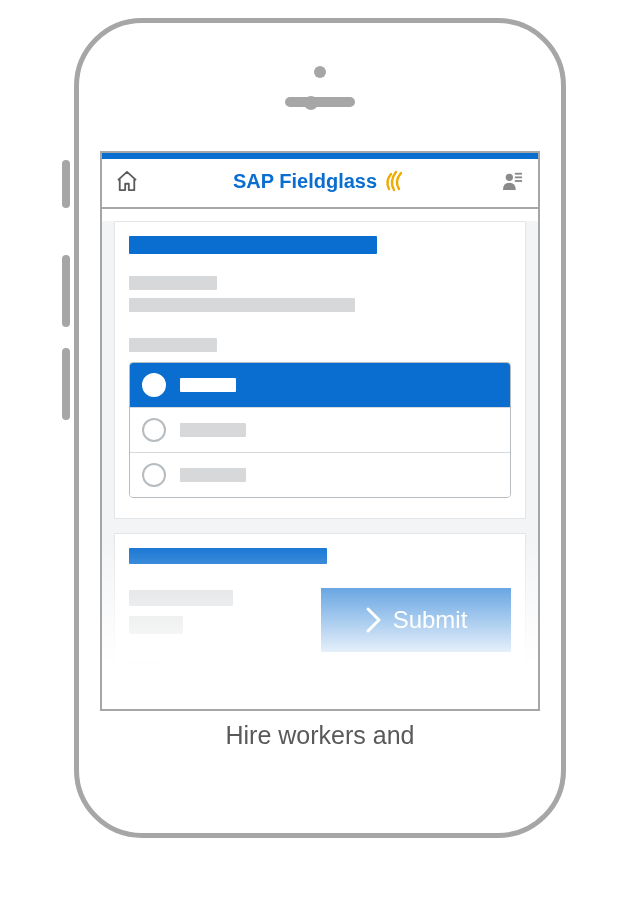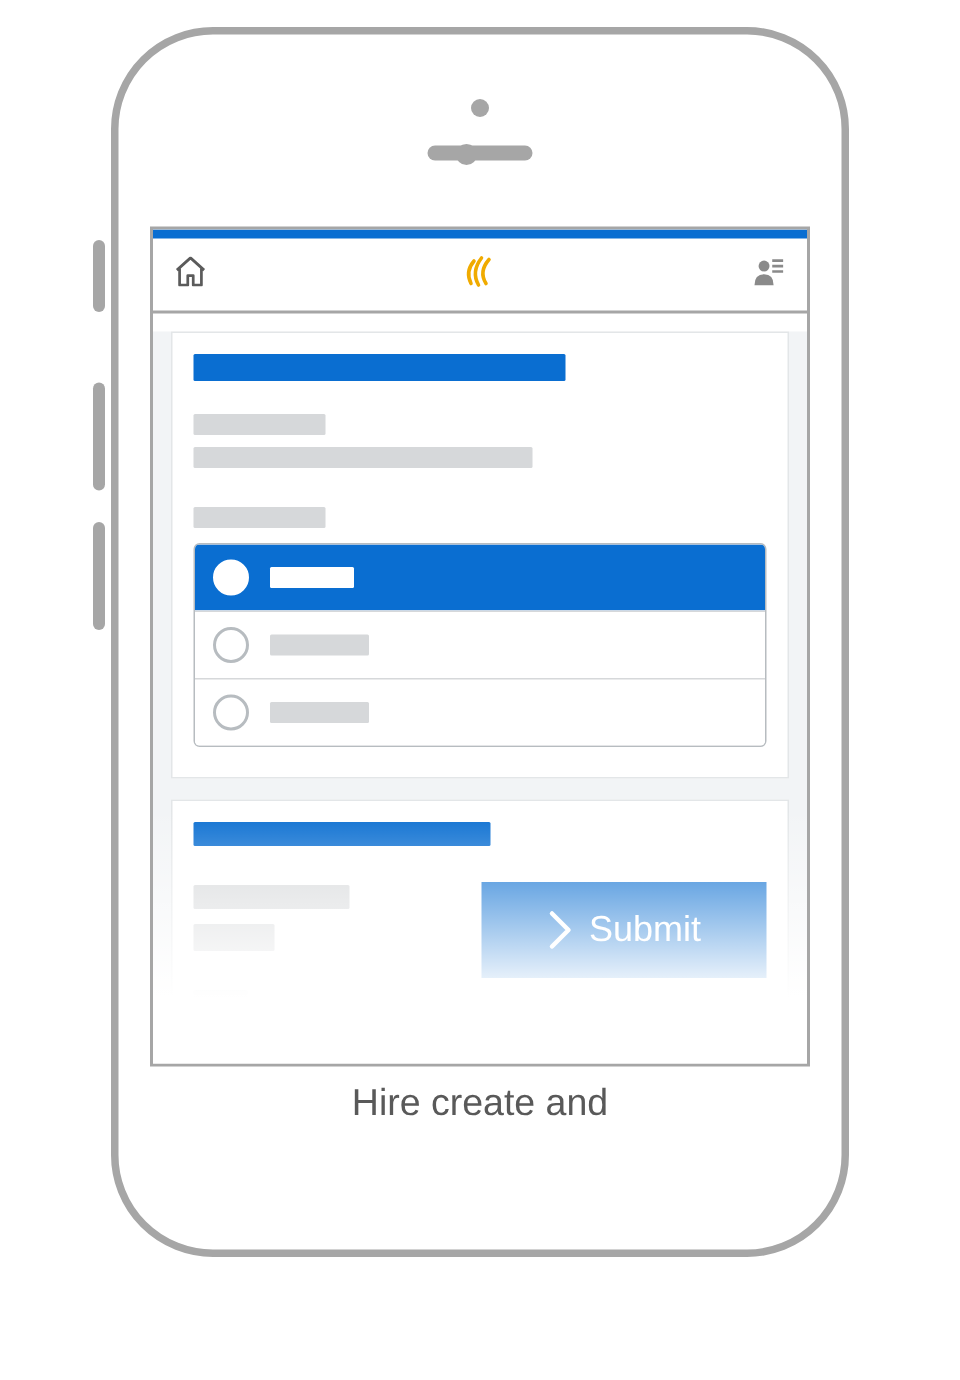--- a/index.html
+++ b/index.html
@@ -238,20 +238,21 @@
   <div class="screen">
     <div class="screen-topbar"></div>
 
     <div class="app-header">
       <span class="home-icon">
         <svg width="22" height="20" viewBox="0 0 24 22">
           <path d="M2 10 L12 1 L22 10 M4 9 V21 H10 V14 H14 V21 H20 V9" fill="none" stroke="#5b5b5b" stroke-width="2" stroke-linejoin="round"></path>
         </svg>
       </span>
       <span class="brand">
+        <span class="brand-text">SAP Fieldglass</span>
         <span class="brand-swirl">
           <svg width="24" height="24" viewBox="0 0 24 24">
             <path d="M6 20 Q2 12 8 5" fill="none" stroke="#f0ab00" stroke-width="2.4" stroke-linecap="round"></path>
             <path d="M11 21 Q6 12 13 3" fill="none" stroke="#f0ab00" stroke-width="2.4" stroke-linecap="round"></path>
             <path d="M16 20 Q11 12 18 4" fill="none" stroke="#f0ab00" stroke-width="2.4" stroke-linecap="round"></path>
           </svg>
         </span>
       </span>
       <span class="user-icon">
         <svg width="22" height="20" viewBox="0 0 24 22">
@@ -302,14 +303,14 @@
           <span>Submit</span>
         </button>
       </div>
     </div>
 
     <div class="fade"></div>
   </div>
 </div>
 
 <div class="caption">
-  <div>Hire create and</div>
+  <div>Hire workers and</div>
 </div>
 
 </body></html>

